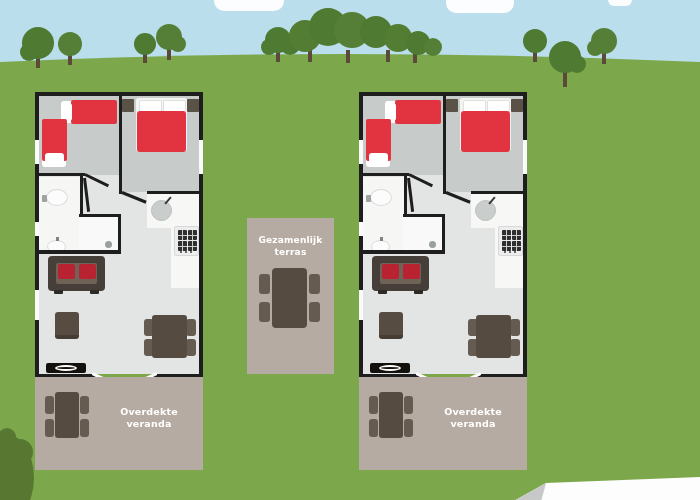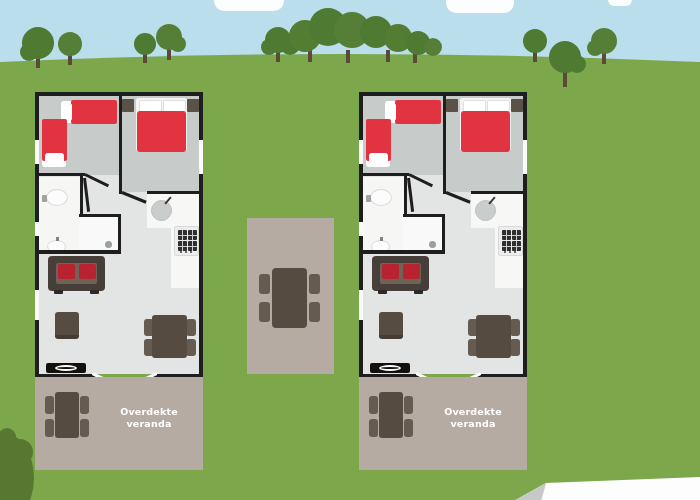--- a/index.html
+++ b/index.html
@@ -312,20 +312,24 @@
     <div class="chair" style="left:10px;top:19px;width:9px;height:18px"></div>
     <div class="chair" style="left:10px;top:42px;width:9px;height:18px"></div>
     <div class="chair" style="left:45px;top:19px;width:9px;height:18px"></div>
     <div class="chair" style="left:45px;top:42px;width:9px;height:18px"></div>
     <div class="dtable" style="left:20px;top:15px;width:24px;height:46px"></div>
     <div class="lbl" style="left:62px;right:2px;top:29px">Overdekte veranda</div>
   </div>
 </div>
 
   <div class="terrace">
+    <div class="lbl tlbl" style="left:0;right:0;top:16px">
+      <div>Gezamenlijk</div>
+      <div>terras</div>
+    </div>
     <div class="chair" style="left:12px;top:56px;width:11px;height:20px"></div>
     <div class="chair" style="left:12px;top:84px;width:11px;height:20px"></div>
     <div class="chair" style="left:62px;top:56px;width:11px;height:20px"></div>
     <div class="chair" style="left:62px;top:84px;width:11px;height:20px"></div>
     <div class="dtable" style="left:25px;top:50px;width:35px;height:60px;border-radius:4px"></div>
   </div>
 
 </div>
 
 </body></html>

